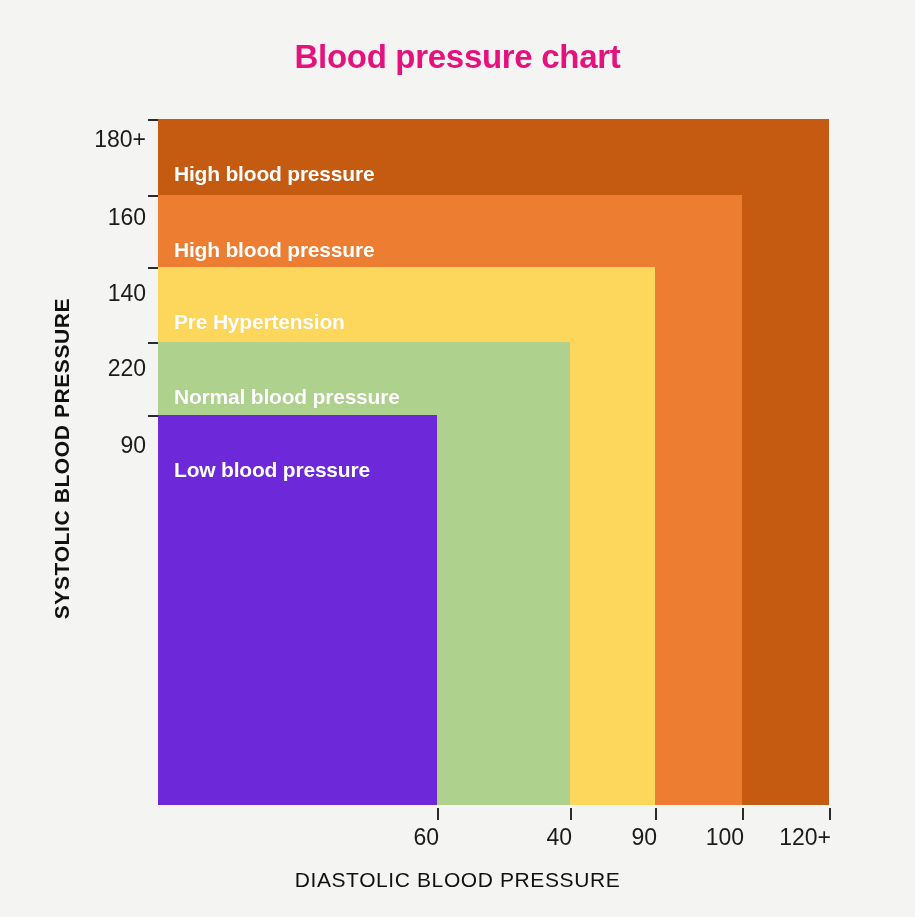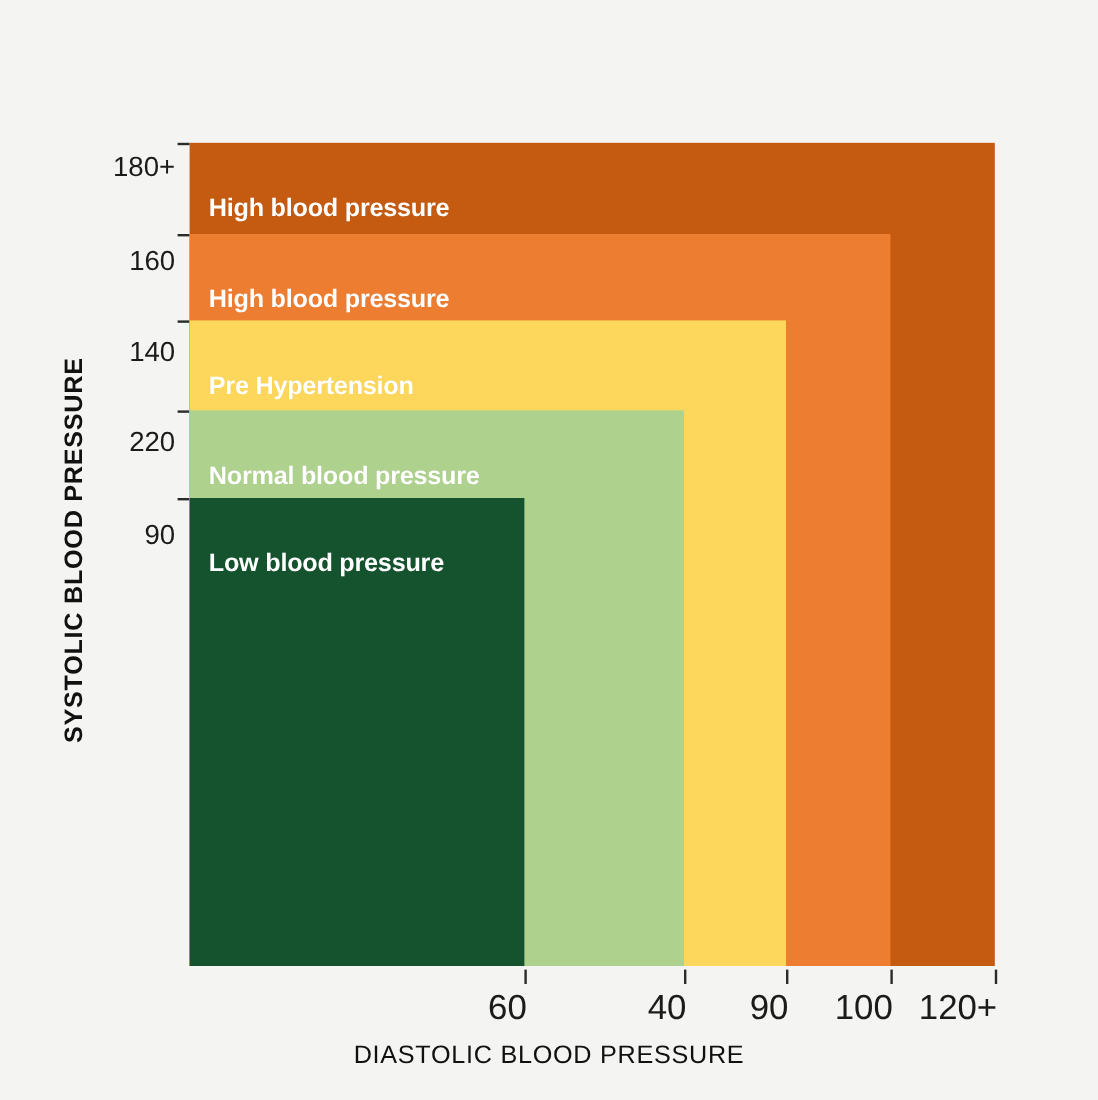--- a/index.html
+++ b/index.html
@@ -89,21 +89,21 @@
     position: absolute;
     left: 78px;
     top: 0;
     width: 68px;
     height: 917px;
   }
 
   .xlabel {
     position: absolute;
     text-align: left;
-    font-size: 29px;
+    font-size: 23px;
     color: #1b1b1b;
     white-space: nowrap;
     transform: translateX(-100%);
   }
   .xtick-labels {
     position: absolute;
     left: 0;
     top: 824px;
     width: 915px;
     height: 34px;
@@ -146,40 +146,41 @@
     top: 0;
     width: 56px;
     height: 917px;
   }
 </style>
 </head>
 <body>
 
 <div id="chart-root">
 
+  <div class="chart-title">Blood pressure chart</div>
 
   <div class="plot-area">
 
     <div class="band" style="background: rgb(197, 90, 17); top: 0px; height: 686px; width: 671px; z-index: 1;">
       <div class="band-label">High blood pressure</div>
     </div>
 
     <div class="band" style="background: rgb(237, 125, 49); top: 76px; height: 610px; width: 584px; z-index: 2;">
       <div class="band-label">High blood pressure</div>
     </div>
 
     <div class="band" style="background: rgb(253, 215, 91); top: 148px; height: 538px; width: 497px; z-index: 3;">
       <div class="band-label">Pre Hypertension</div>
     </div>
 
     <div class="band" style="background: rgb(174, 209, 142); top: 223px; height: 463px; width: 412px; z-index: 4;">
       <div class="band-label">Normal blood pressure</div>
     </div>
 
-    <div class="band" style="background: #14532d; top: 296px; height: 390px; width: 279px; z-index: 5;">
+    <div class="band" style="background: #6d28d9; top: 296px; height: 390px; width: 279px; z-index: 5;">
       <div class="band-label">Low blood pressure</div>
     </div>
 
   </div>
 
   <div id="y-ticks">
       <div class="tick tick-y" style="left: 148px; top: 119px;"></div>
       <div class="tick tick-y" style="left: 148px; top: 195px;"></div>
       <div class="tick tick-y" style="left: 148px; top: 267px;"></div>
       <div class="tick tick-y" style="left: 148px; top: 342px;"></div>

